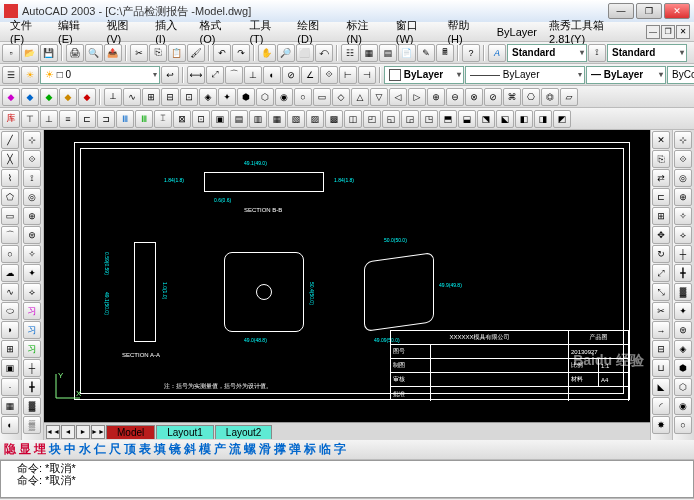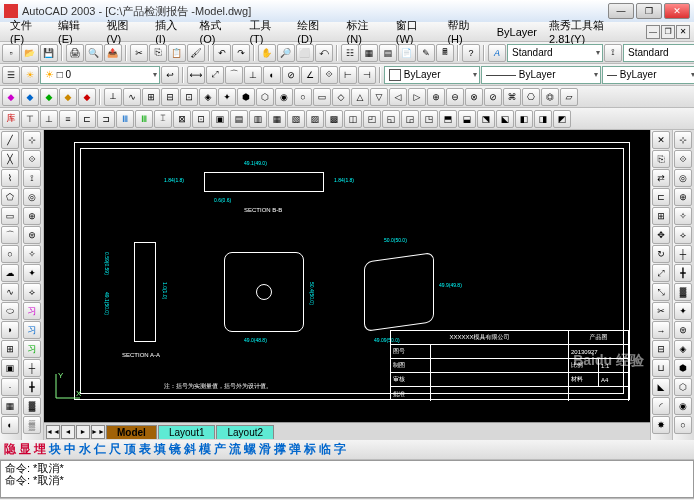--- a/index.html
+++ b/index.html
@@ -12,44 +12,44 @@
 .titlebar .winbtn.close { background: linear-gradient(#f88,#d33); color: #fff; }
 .menubar { height: 20px; background: linear-gradient(#f8f8f8,#e0e0e0); display: flex; align-items: center; padding: 0 4px; border-bottom: 1px solid #bbb; }
 .menubar .mi { padding: 2px 6px; cursor: pointer; }
 .menubar .docbtns { margin-left: auto; display: flex; gap: 1px; }
 .menubar .docbtns .db { width: 14px; height: 14px; border: 1px solid #888; background: #eee; font-size: 8px; display: flex; align-items: center; justify-content: center; }
 .toolbar-row { height: 22px; background: linear-gradient(#f4f4f4,#dcdcdc); display: flex; align-items: center; padding: 0 2px; border-bottom: 1px solid #bbb; gap: 1px; overflow: hidden; }
 .tbtn { width: 18px; height: 18px; background: linear-gradient(#fff,#ddd); border: 1px solid #aaa; border-radius: 2px; display: flex; align-items: center; justify-content: center; font-size: 9px; cursor: pointer; flex-shrink: 0; }
 .tsep { width: 2px; height: 16px; border-left: 1px solid #aaa; border-right: 1px solid #fff; margin: 0 2px; flex-shrink: 0; }
 .combo { height: 18px; background: #fff; border: 1px solid #7a9; display: flex; align-items: center; padding: 0 14px 0 4px; position: relative; font-size: 10px; flex-shrink: 0; }
 .combo:after { content: "▾"; position: absolute; right: 2px; color: #555; font-size: 8px; }
-.combo.w60 { width: 60px; } .combo.w80 { width: 96px; } .combo.w120 { width: 120px; }
+.combo.w60 { width: 60px; } .combo.w80 { width: 80px; font-weight: bold; } .combo.w120 { width: 120px; }
 .midrow { display: flex; height: 310px; }
 .sidecol { width: 22px; background: linear-gradient(90deg,#f4f4f4,#dcdcdc); display: flex; flex-direction: column; gap: 1px; padding: 1px; border-right: 1px solid #bbb; }
 .sidecol.right { border-right: none; border-left: 1px solid #bbb; }
 .sidecol .tbtn { width: 18px; height: 18px; }
 .canvas-area { flex: 1; display: flex; flex-direction: column; background: #000; position: relative; }
 .canvas { flex: 1; background: #000; position: relative; overflow: hidden; }
 .drawing { position: absolute; inset: 12px 20px 22px 30px; }
 .frame { position: absolute; inset: 0; border: 1px solid #fff; }
 .frame-inner { position: absolute; inset: 6px; border: 1px solid #fff; }
 .section { position: absolute; color: #fff; font-size: 6px; }
 .dim { color: #0ff; font-size: 5px; position: absolute; }
 .part { border: 1px solid #fff; position: absolute; }
 .titleblock { position: absolute; right: 0; bottom: 0; width: 240px; height: 70px; border: 1px solid #fff; }
 .titleblock .row { display: flex; height: 14px; border-bottom: 1px solid #fff; }
 .titleblock .cell { border-right: 1px solid #fff; color: #fff; font-size: 6px; padding: 1px 2px; display: flex; align-items: center; }
 .ucs { position: absolute; left: 8px; bottom: 20px; width: 32px; height: 32px; }
 .ucs-line { stroke: #8f8; stroke-width: 1; }
 .modeltabs { height: 18px; background: #d8d8d8; display: flex; align-items: center; padding: 0 2px; border-top: 1px solid #999; }
 .modeltabs .navbtn { width: 14px; height: 14px; background: #eee; border: 1px solid #888; font-size: 7px; display: flex; align-items: center; justify-content: center; margin-right: 1px; }
 .modeltabs .tab { padding: 1px 10px; background: #5eead4; border: 1px solid #888; border-bottom: none; font-size: 10px; margin-right: 1px; cursor: pointer; }
-.modeltabs .tab.active { background: #a16207; font-weight: bold; }
+.modeltabs .tab.active { background: #b91c1c; font-weight: normal; }
 .cmdarea { height: 38px; background: #fff; border: 1px solid #999; overflow: hidden; }
-.cmdarea .cmdline { font-size: 11px; padding: 0 4px; height: 12px; }
+.cmdarea .cmdline { font-size: 11px; padding: 0 16px; height: 12px; }
 .statusbar { height: 20px; background: linear-gradient(#f0f0f0,#d0d0d0); display: flex; align-items: center; font-size: 10px; border-top: 1px solid #bbb; }
 .statusbar .seg { padding: 0 6px; border-right: 1px solid #aaa; height: 18px; display: flex; align-items: center; }
 .colorswatch { width: 12px; height: 12px; border: 1px solid #555; display: inline-block; }
 .cnrow { height: 20px; background: linear-gradient(#f4f4f4,#dcdcdc); display: flex; align-items: center; padding: 0 4px; gap: 3px; border-bottom: 1px solid #bbb; font-size: 12px; }
 .cnrow .cn { color: #c03; font-weight: bold; }
 .watermark { position: absolute; right: 6px; bottom: 52px; color: rgba(255,255,255,0.5); font-size: 14px; font-weight: bold; }
 </style>
 </head>
 <body>
 

